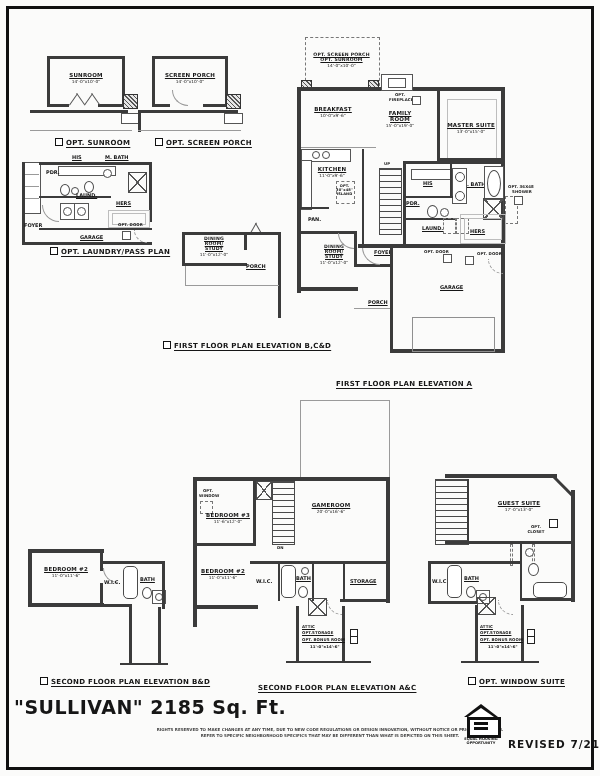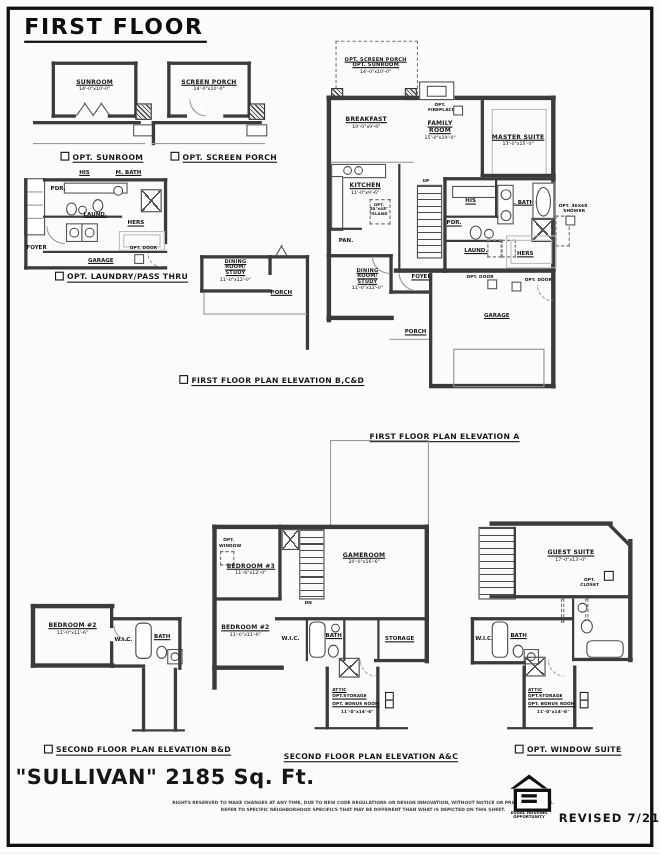--- a/index.html
+++ b/index.html
@@ -38,21 +38,20 @@
   .rev{position:absolute;font-size:10.5px;font-weight:700;letter-spacing:1px;white-space:nowrap}
   .disc{position:absolute;left:150px;top:727px;width:360px;text-align:center;font-size:4px;line-height:1.6;color:#454545;font-weight:700}
   .eho-t{position:absolute;font-size:3.6px;font-weight:700;text-align:center;width:60px;white-space:nowrap}
 </style>
 </head>
 <body>
 
 <div id="page">
   <div class="frame"></div>
 
-  <div class="h1" style="left:22px;top:12px">FIRST FLOOR</div>
 
   <i class="w" style="left:47px;top:56px;width:78px;height:3px"></i>
   <i class="w" style="left:47px;top:56px;width:3px;height:51px"></i>
   <i class="w" style="left:122px;top:56px;width:3px;height:51px"></i>
   <i class="w" style="left:47px;top:104px;width:22px;height:3px"></i>
   <i class="w" style="left:98px;top:104px;width:27px;height:3px"></i>
   <i class="ln" style="left:69px;top:105px;width:14px;transform:rotate(-55deg)"></i>
   <i class="ln" style="left:77px;top:93px;width:14px;transform:rotate(55deg)"></i>
   <i class="ln" style="left:84px;top:105px;width:14px;transform:rotate(-55deg)"></i>
   <i class="ln" style="left:92px;top:93px;width:14px;transform:rotate(55deg)"></i>
@@ -109,21 +108,21 @@
   <i class="oval" style="left:77px;top:207px;width:7px;height:7px"></i>
   <div class="sl ul" style="left:116px;top:200px">HERS</div>
   <i class="tray" style="left:108px;top:210px;width:40px;height:16px"></i>
   <i class="tray" style="left:112px;top:213px;width:32px;height:10px"></i>
   <div class="sl" style="left:24px;top:222px">FOYER</div>
   <i class="arc" style="left:42px;top:205px;width:16px;height:16px"></i>
   <div class="tl" style="left:118px;top:222px">OPT. DOOR</div>
   <i class="sq" style="left:122px;top:231px;width:7px;height:7px"></i>
   <i class="darc" style="left:134px;top:230px;width:12px;height:12px"></i>
   <div class="sl ul" style="left:80px;top:234px">GARAGE</div>
-  <div class="cap" style="left:50px;top:247px"><span class="cb"></span><span class="ct">OPT. LAUNDRY/PASS THRU</span></div>
+  <div class="cap" style="left:50px;top:247px"><span class="cb"></span><span class="ct">OPT. LAUNDRY/PASS PLAN</span></div>
 
   <i class="w" style="left:182px;top:232px;width:65px;height:3px"></i>
   <i class="w" style="left:182px;top:232px;width:3px;height:34px"></i>
   <i class="w" style="left:182px;top:263px;width:65px;height:3px"></i>
   <i class="w" style="left:244px;top:232px;width:3px;height:18px"></i>
   <div class="rm small" style="left:192px;top:236px;width:44px">
     <span class="nm">DINING</span>
     <span class="nm">ROOM/</span>
     <span class="nm">STUDY</span>
     <span class="dm">11'-0"x12'-0"</span>
@@ -232,21 +231,21 @@
   </div>
   <i class="w" style="left:354px;top:264px;width:38px;height:3px"></i>
   <i class="arc" style="left:362px;top:247px;width:17px;height:17px"></i>
   <div class="sl ul" style="left:368px;top:299px">PORCH</div>
   <i class="t" style="left:354px;top:308px;width:39px;height:1px"></i>
   <i class="w" style="left:358px;top:244px;width:48px;height:4px"></i>
   <i class="w" style="left:390px;top:248px;width:3px;height:104px"></i>
   <i class="w" style="left:390px;top:349px;width:115px;height:4px"></i>
   <div class="sl ul" style="left:440px;top:284px">GARAGE</div>
   <i class="thin" style="left:412px;top:317px;width:81px;height:33px"></i>
-  <div class="cap" style="left:336px;top:393px"><span class="ct">FIRST FLOOR PLAN ELEVATION A</span></div>
+  <div class="cap" style="left:336px;top:380px"><span class="ct">FIRST FLOOR PLAN ELEVATION A</span></div>
 
   <i class="t" style="left:300px;top:400px;width:90px;height:1px"></i>
   <i class="t" style="left:300px;top:400px;width:1px;height:78px"></i>
   <i class="t" style="left:389px;top:400px;width:1px;height:78px"></i>
   <i class="w" style="left:193px;top:477px;width:197px;height:4px"></i>
   <i class="w" style="left:193px;top:477px;width:4px;height:150px"></i>
   <i class="w" style="left:386px;top:477px;width:4px;height:126px"></i>
   <div class="tl" style="left:199px;top:488px;width:18px;text-align:center"><span>OPT.</span><br><span>WINDOW</span></div>
   <i class="dash" style="left:200px;top:501px;width:11px;height:11px"></i>
   <div class="rm" style="left:203px;top:512px;width:50px">

